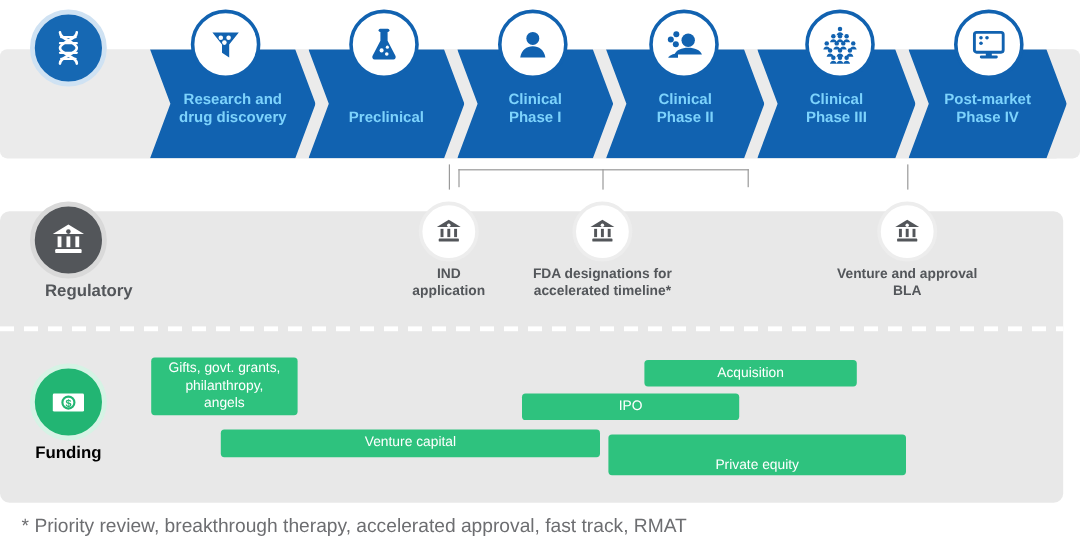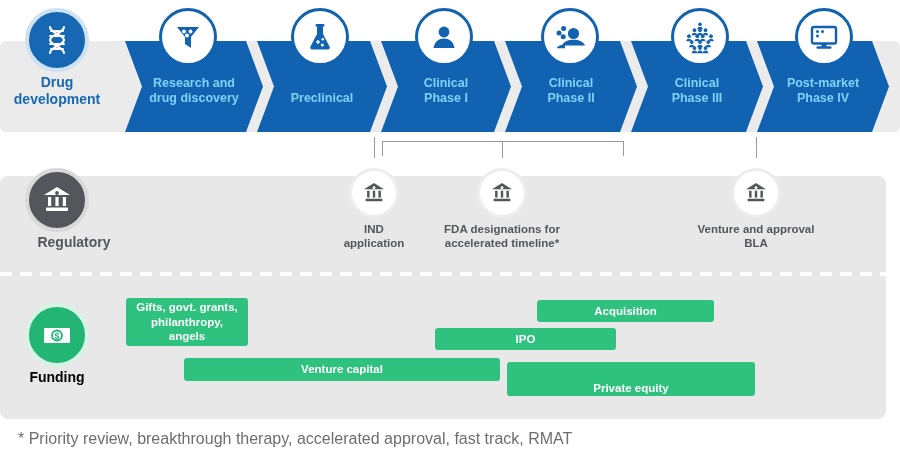--- a/index.html
+++ b/index.html
@@ -86,21 +86,21 @@
   
   .fund-circle{
     position:absolute;left:25px;top:303px;width:64px;height:64px;border-radius:50%;
     background:#22b573;border:4px solid #d6f3e5;box-sizing:border-box;
     display:flex;align-items:center;justify-content:center;
   }
   .fund-label{left:5px;top:369px;width:104px;color:#000000;font-size:14px;}
 
   .bar{
     position:absolute;background:#2ec27e;border-radius:3px;
-    color:#ffffff;font-size:11.5px;font-weight:bold;
+    color:#ffffff;font-size:11.5px;font-weight:normal;
     display:flex;align-items:center;justify-content:center;text-align:center;
     line-height:1.3;box-sizing:border-box;padding:0 6px;
   }
 
   
   .footnote{
     position:absolute;left:18px;top:430px;font-size:16px;color:#6d6e71;
   }
   svg{display:block;}
 </style>
@@ -113,24 +113,20 @@
   <div class="dev-backdrop tail"></div>
 
   <div class="dev-circle">
     <svg width="34" height="34" viewBox="0 0 34 34">
       <g stroke="#ffffff" stroke-width="2.2" fill="none" stroke-linecap="round">
         <path d="M10 4 C10 10, 24 12, 24 17 C24 22, 10 24, 10 30"></path>
         <path d="M24 4 C24 10, 10 12, 10 17 C10 22, 24 24, 24 30"></path>
         <path d="M11 8 H23 M10 13 H24 M10 21 H24 M11 26 H23" stroke-width="1.9"></path>
       </g>
     </svg>
-  </div>
-  <div class="lane-label dev-label">
-    <span>Drug</span><br>
-    <span>development</span>
   </div>
 
   <div class="chev first" style="left:125px;width:138px;">
     <div class="chev-text">
       <span>Research and</span><br>
       <span>drug discovery</span>
     </div>
   </div>
   <div class="chev-icon" style="left:159px;">
     <svg width="32" height="32" viewBox="0 0 32 32">

